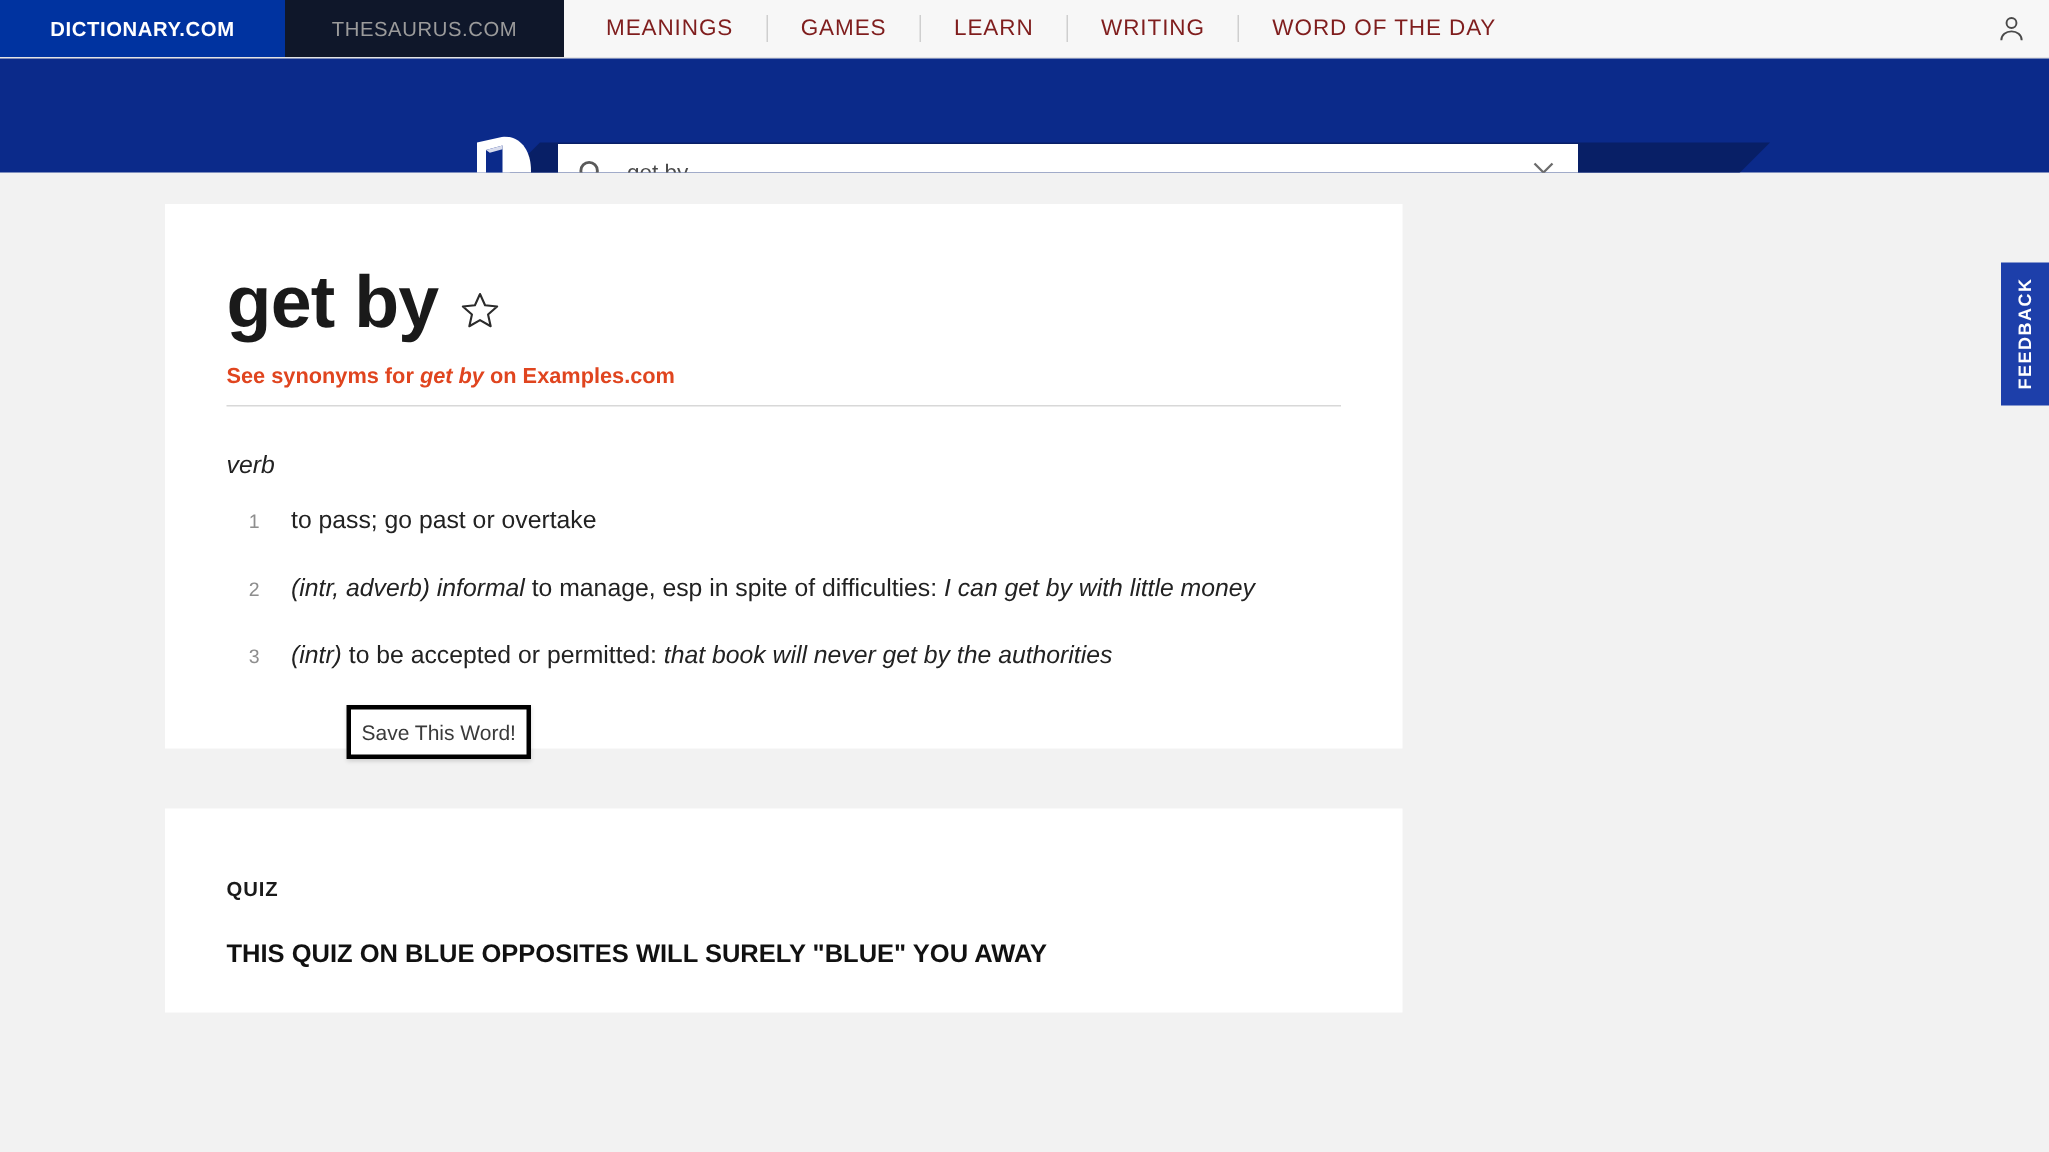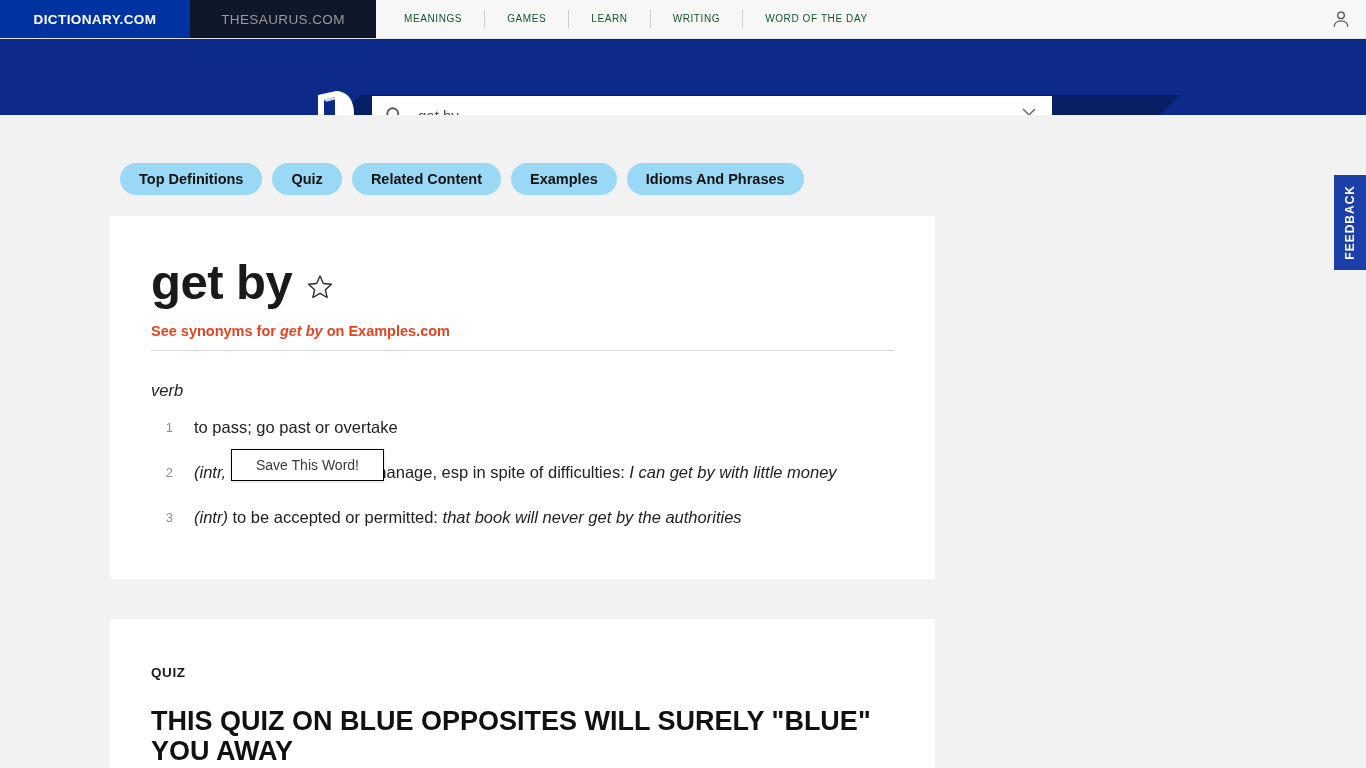--- a/index.html
+++ b/index.html
@@ -42,22 +42,22 @@
     align-items: center;
     justify-content: center;
     cursor: pointer;
   }
   .mainnav {
     display: flex;
     align-items: center;
     margin-left: 6px;
   }
   .mainnav .nav-item {
-    font-size: 10px;
-    color: #14532d;
+    font-size: 15px;
+    color: #7f1d1d;
     letter-spacing: .6px;
     padding: 0 22px;
     cursor: pointer;
     line-height: 38px;
   }
   .mainnav .nav-sep {
     width: 1px;
     height: 18px;
     background: #cfcfcf;
   }
@@ -170,23 +170,23 @@
   .rule {
     border: none;
     border-top: 1px solid #d8d8d8;
     margin: 11px 0 0 0;
   }
 
   .tooltip {
     position: absolute;
     left: 231px; top: 334px;
     background: #ffffff;
-    border: 1px solid #000000;
+    border: 3px solid #000000;
     box-shadow: 0 1px 3px rgba(0,0,0,.16);
-    padding: 7px 24px;
+    padding: 7px 7px;
     font-size: 14px;
     color: #3a3a3a;
     z-index: 20;
     white-space: nowrap;
   }
 
   .pos {
     font-style: italic;
     font-size: 16.5px;
     color: #222222;
@@ -214,21 +214,21 @@
   }
   .def-text i { font-style: italic; }
 
   .quiz-kicker {
     font-size: 13.5px;
     font-weight: bold;
     color: #1a1a1a;
     letter-spacing: .6px;
   }
   .quiz-title {
-    font-size: 27px;
+    font-size: 17px;
     font-weight: bold;
     color: #111111;
     line-height: 1.12;
     margin-top: 26px;
     max-width: 720px;
   }
 
   
   .feedback-tab {
     position: fixed;
@@ -302,27 +302,20 @@
       <svg width="18" height="18" viewBox="0 0 24 24" fill="none" stroke="#6b6b6b" stroke-width="2">
         <line x1="4" y1="4" x2="20" y2="20"></line>
         <line x1="20" y1="4" x2="4" y2="20"></line>
       </svg>
     </span>
   </div>
 </div>
 
 <div class="page">
 
-  <div class="pill-row">
-    <div class="pill">Top Definitions</div>
-    <div class="pill">Quiz</div>
-    <div class="pill">Related Content</div>
-    <div class="pill">Examples</div>
-    <div class="pill">Idioms And Phrases</div>
-  </div>
 
   <div class="card">
     <div class="word-row">
       <div class="headword">get by</div>
       <div class="star-btn">
         <svg width="28" height="28" viewBox="0 0 24 24" fill="none" stroke="#2b2b2b" stroke-width="1.2" stroke-linejoin="round">
           <polygon points="12,2.6 14.9,9 21.8,9.7 16.6,14.3 18.1,21 12,17.5 5.9,21 7.4,14.3 2.2,9.7 9.1,9"></polygon>
         </svg>
       </div>
     </div>

